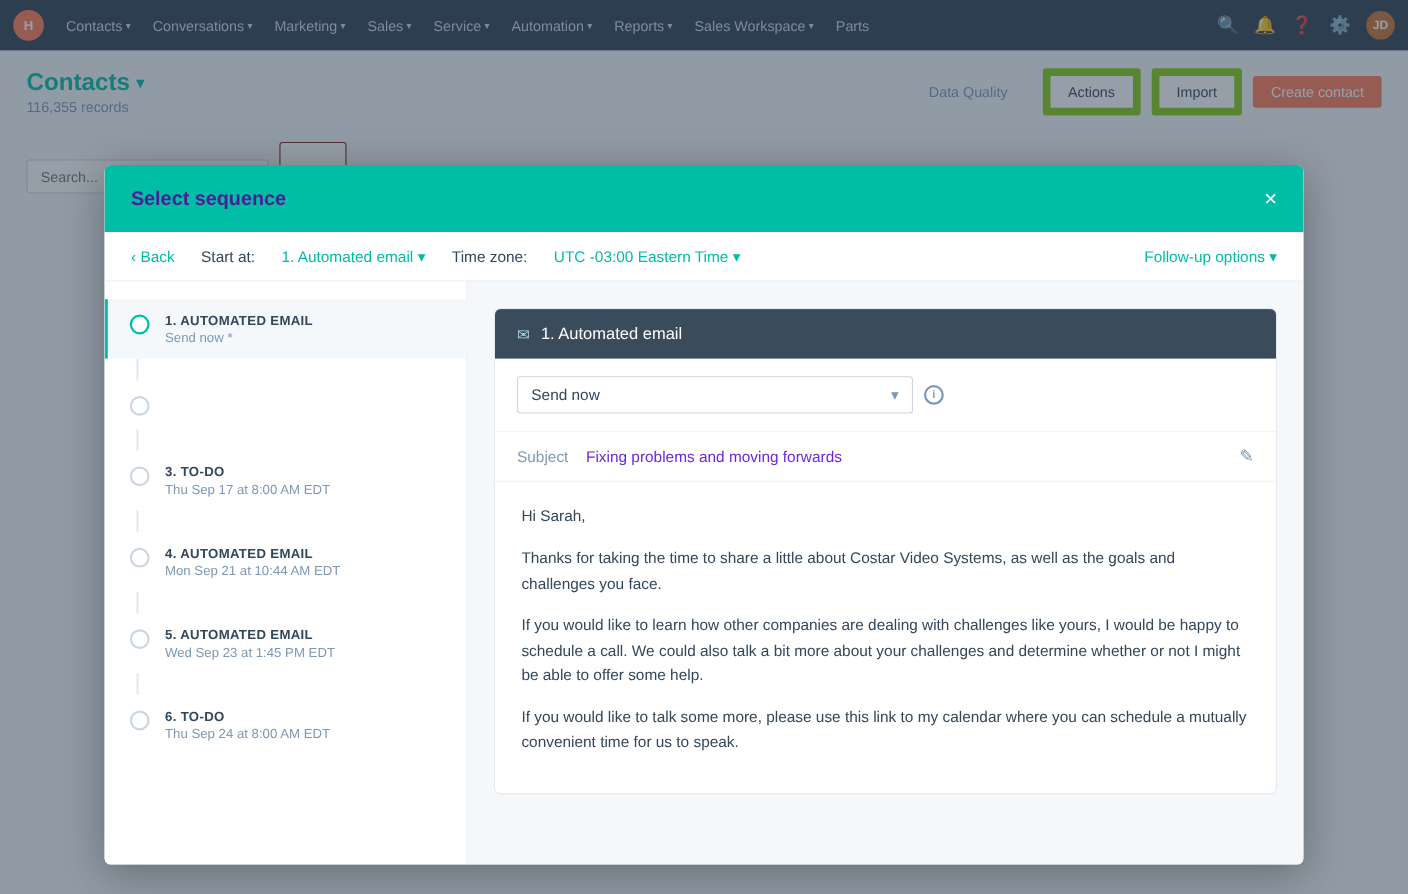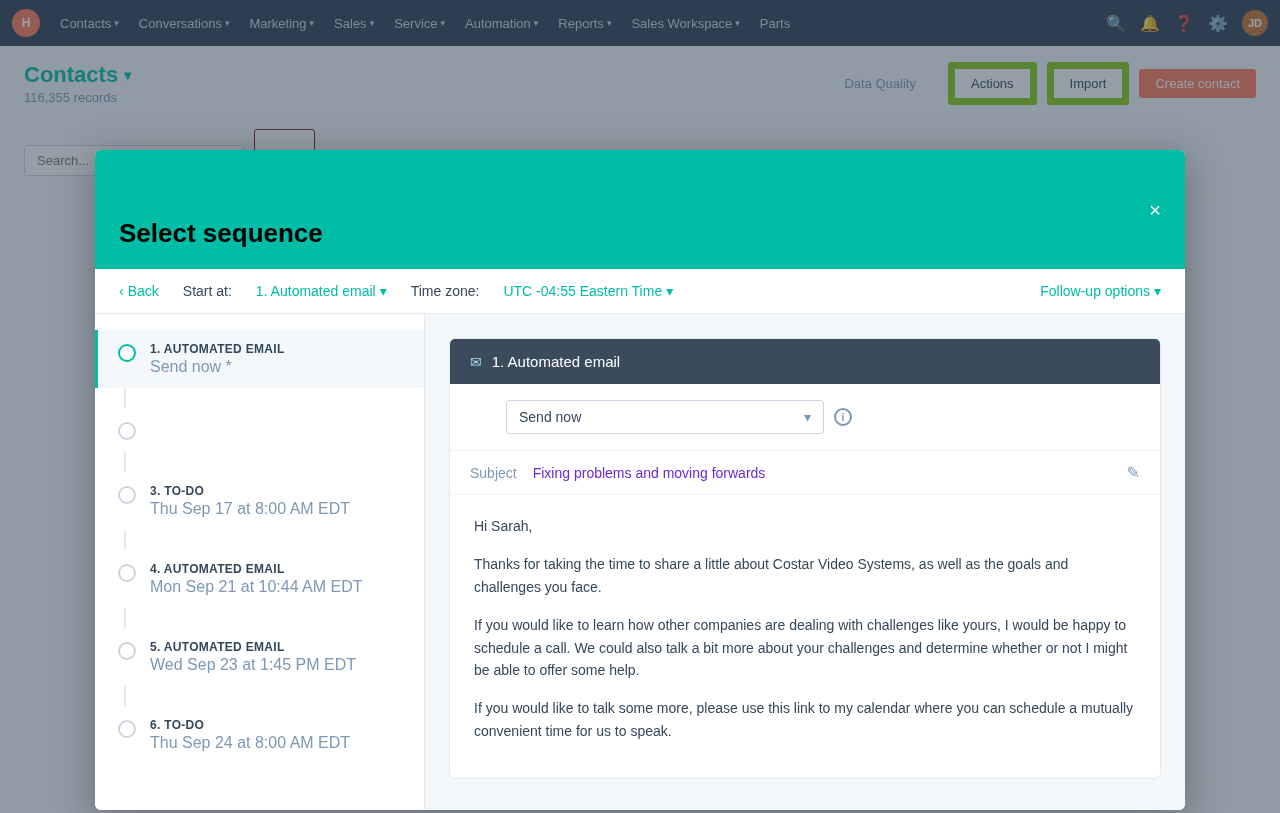--- a/index.html
+++ b/index.html
@@ -28,21 +28,21 @@
     .data-quality-label { font-size: 13px; color: #7c98b6; margin-right: 22px; }
 
     
     .overlay { position: absolute; top: 0; left: 0; width: 100%; height: 100%; background: rgba(45, 62, 80, 0.5); z-index: 10; }
 
     
     .modal { position: absolute; top: 150px; left: 50%; transform: translateX(-50%); width: 1090px; background: white; border-radius: 6px; z-index: 20; box-shadow: 0 8px 40px rgba(0,0,0,0.3); overflow: hidden; max-height: 660px; }
 
     
     .modal-header { background: #00bda5; padding: 20px 24px; display: flex; align-items: center; justify-content: space-between; }
-    .modal-title { color: #000000; font-size: 26px; font-weight: 600; margin-top: 48px; }
+    .modal-title { color: #4c1d95; font-size: 18px; font-weight: 600; }
     .modal-close { color: white; font-size: 20px; cursor: pointer; background: none; border: none; line-height: 1; }
 
     
     .modal-subheader { background: white; padding: 14px 24px; display: flex; align-items: center; border-bottom: 1px solid #e5eaf0; gap: 24px; }
     .back-link { color: #00bda5; font-size: 14px; cursor: pointer; display: flex; align-items: center; gap: 4px; text-decoration: none; }
     .subheader-label { font-size: 14px; color: #33475b; font-weight: 500; }
     .subheader-value { color: #00bda5; font-size: 14px; font-weight: 500; display: flex; align-items: center; gap: 4px; cursor: pointer; }
     .subheader-spacer { flex: 1; }
     .follow-up-link { color: #00bda5; font-size: 14px; cursor: pointer; display: flex; align-items: center; gap: 4px; }
 
@@ -50,35 +50,35 @@
     .modal-body { display: flex; height: 530px; }
 
     
     .sequence-list { width: 330px; flex-shrink: 0; border-right: 1px solid #e5eaf0; overflow-y: auto; padding: 16px 0; background: white; }
     .seq-item { display: flex; align-items: flex-start; padding: 12px 20px; cursor: pointer; gap: 14px; border-left: 3px solid transparent; }
     .seq-item.active { background: #f5f8fa; border-left-color: #00bda5; }
     .seq-radio { width: 18px; height: 18px; border-radius: 50%; border: 2px solid #cbd6e2; flex-shrink: 0; margin-top: 2px; background: white; }
     .seq-item.active .seq-radio { border-color: #00bda5; }
     .seq-item-info { flex: 1; }
     .seq-item-title { font-size: 12px; font-weight: 600; color: #33475b; letter-spacing: 0.3px; }
-    .seq-item-sub { font-size: 16px; color: #7c98b6; margin-top: 2px; }
+    .seq-item-sub { font-size: 12px; color: #7c98b6; margin-top: 2px; }
     .seq-divider-line { width: 2px; background: #e5eaf0; height: 20px; margin-left: 29px; }
 
     
     .content-area { flex: 1; overflow-y: auto; padding: 24px; background: #f5f8fa; }
 
     
     .email-card { background: white; border-radius: 6px; border: 1px solid #e5eaf0; overflow: hidden; }
     .email-card-header { background: #3a4b5c; padding: 14px 20px; display: flex; align-items: center; gap: 10px; }
     .email-card-header-title { color: white; font-size: 15px; font-weight: 500; }
     .send-icon { color: #a8d8e8; font-size: 14px; }
 
     
     .send-row { padding: 16px 20px; display: flex; align-items: center; gap: 10px; }
-    .send-select { width: 318px; border: 1px solid #cbd6e2; border-radius: 3px; padding: 8px 12px; font-size: 14px; color: #33475b; display: flex; align-items: center; justify-content: space-between; cursor: pointer; background: white; margin-left: 36px; }
+    .send-select { width: 360px; border: 1px solid #cbd6e2; border-radius: 3px; padding: 8px 12px; font-size: 14px; color: #33475b; display: flex; align-items: center; justify-content: space-between; cursor: pointer; background: white; }
     .send-select-text { flex: 1; }
     .send-select-arrow { color: #7c98b6; }
     .info-icon { width: 18px; height: 18px; border-radius: 50%; border: 2px solid #7c98b6; display: flex; align-items: center; justify-content: center; font-size: 10px; color: #7c98b6; cursor: pointer; font-weight: bold; }
 
     
     .subject-row { padding: 12px 20px; display: flex; align-items: center; gap: 16px; border-top: 1px solid #f0f3f6; border-bottom: 1px solid #f0f3f6; }
     .subject-label { font-size: 14px; color: #7c98b6; flex-shrink: 0; }
     .subject-input { flex: 1; border: none; outline: none; font-size: 14px; color: #6d28d9; }
     .subject-icon { color: #7c98b6; font-size: 16px; cursor: pointer; }
 
@@ -189,21 +189,21 @@
       <span>‹</span>
       <span>Back</span>
     </a>
     <span class="subheader-label">Start at:</span>
     <div class="subheader-value">
       <span>1. Automated email</span>
       <span>▾</span>
     </div>
     <span class="subheader-label">Time zone:</span>
     <div class="subheader-value">
-      <span>UTC -04:55 Eastern Time</span>
+      <span>UTC -03:00 Eastern Time</span>
       <span>▾</span>
     </div>
     <div class="subheader-spacer"></div>
     <div class="follow-up-link">
       <span>Follow-up options</span>
       <span>▾</span>
     </div>
   </div>
 
   <div class="modal-body">

